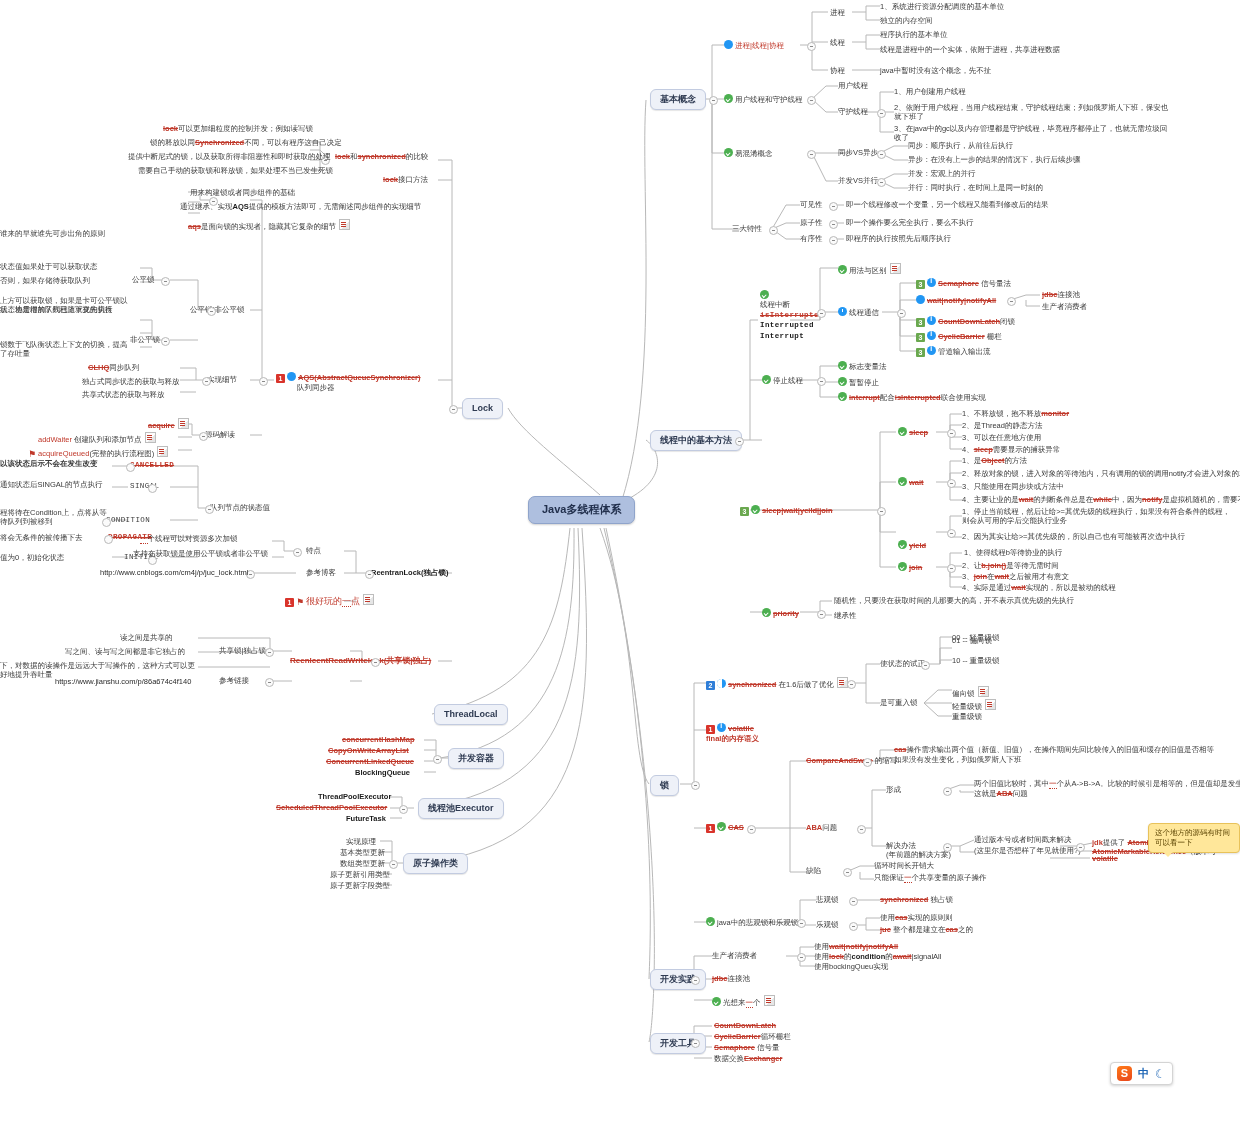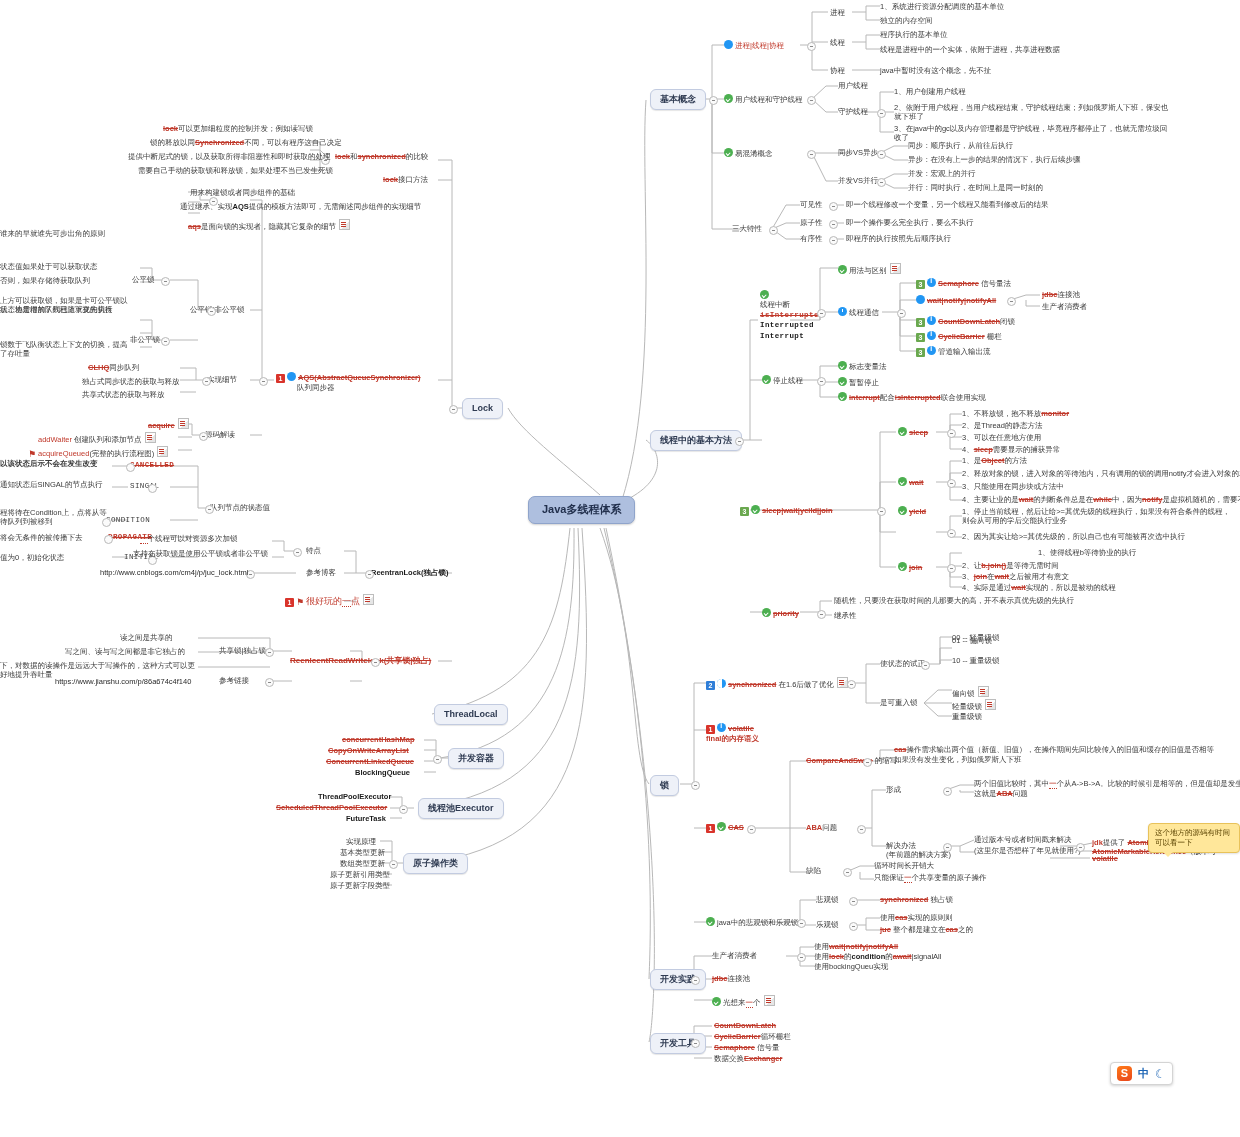--- a/index.html
+++ b/index.html
@@ -479,28 +479,28 @@
 <div class="node t" style="left:962px;top:433px;">3、可以在任意地方使用</div>
 <div class="node t" style="left:962px;top:445px;">4、<span class="red">sleep</span>需要显示的捕获异常</div>
 
 <div class="node t" style="left:898px;top:477px;"><span class="ico ico-check"></span><span class="red">wait</span></div>
 <div class="hdl" style="left:947px;top:479px;"></div>
 <div class="node t" style="left:962px;top:456px;">1、是<span class="red">Object</span>的方法</div>
 <div class="node t" style="left:962px;top:469px;">2、释放对象的锁，进入对象的等待池内，只有调用的锁的调用notify才会进入对象的就绪队列</div>
 <div class="node t" style="left:962px;top:482px;">3、只能使用在同步块或方法中</div>
 <div class="node t" style="left:962px;top:495px;">4、主要让业的是<span class="red">wait</span>的判断条件总是在<span class="red">while</span>中，因为<span class="red">notify</span>是虚拟机随机的，需要不断</div>
 
-<div class="node t" style="left:898px;top:506px;"><span class="ico ico-check"></span><span class="red">yield</span></div>
+<div class="node t" style="left:898px;top:540px;"><span class="ico ico-check"></span><span class="red">yield</span></div>
 <div class="hdl" style="left:947px;top:529px;"></div>
 <div class="node t" style="left:962px;top:507px;width:270px;white-space:normal;">1、停止当前线程，然后让给&gt;=其优先级的线程执行，如果没有符合条件的线程，则会从可用的学后交能执行业务</div>
 <div class="node t" style="left:962px;top:532px;">2、因为其实让给&gt;=其优先级的，所以自己也有可能被再次选中执行</div>
 
 <div class="node t" style="left:898px;top:562px;"><span class="ico ico-check"></span><span class="red">join</span></div>
 <div class="hdl" style="left:947px;top:564px;"></div>
-<div class="node t" style="left:990px;top:548px;padding-left:48px;">1、使得线程b等待协业的执行</div>
+<div class="node t" style="left:916px;top:548px;padding-left:48px;">1、使得线程b等待协业的执行</div>
 <div class="node t" style="left:962px;top:561px;">2、让<span class="red">b.join()</span>是等待无需时间</div>
 <div class="node t" style="left:962px;top:572px;">3、<span class="red">join</span>在<span class="red">wait</span>之后被用才有意文</div>
 <div class="node t" style="left:962px;top:583px;">4、实际是通过<span class="red">wait</span>实现的，所以是被动的线程</div>
 
 <div class="node t" style="left:762px;top:608px;"><span class="ico ico-check"></span><span class="red">priority</span></div>
 <div class="hdl" style="left:817px;top:610px;"></div>
 <div class="node t" style="left:834px;top:596px;">随机性，只要没在获取时间的儿那要大的高，开不表示真优先级的先执行</div>
 <div class="node t" style="left:834px;top:611px;">继承性</div>
 
 <div class="node lvl1" style="left:650px;top:775px;">锁</div>

